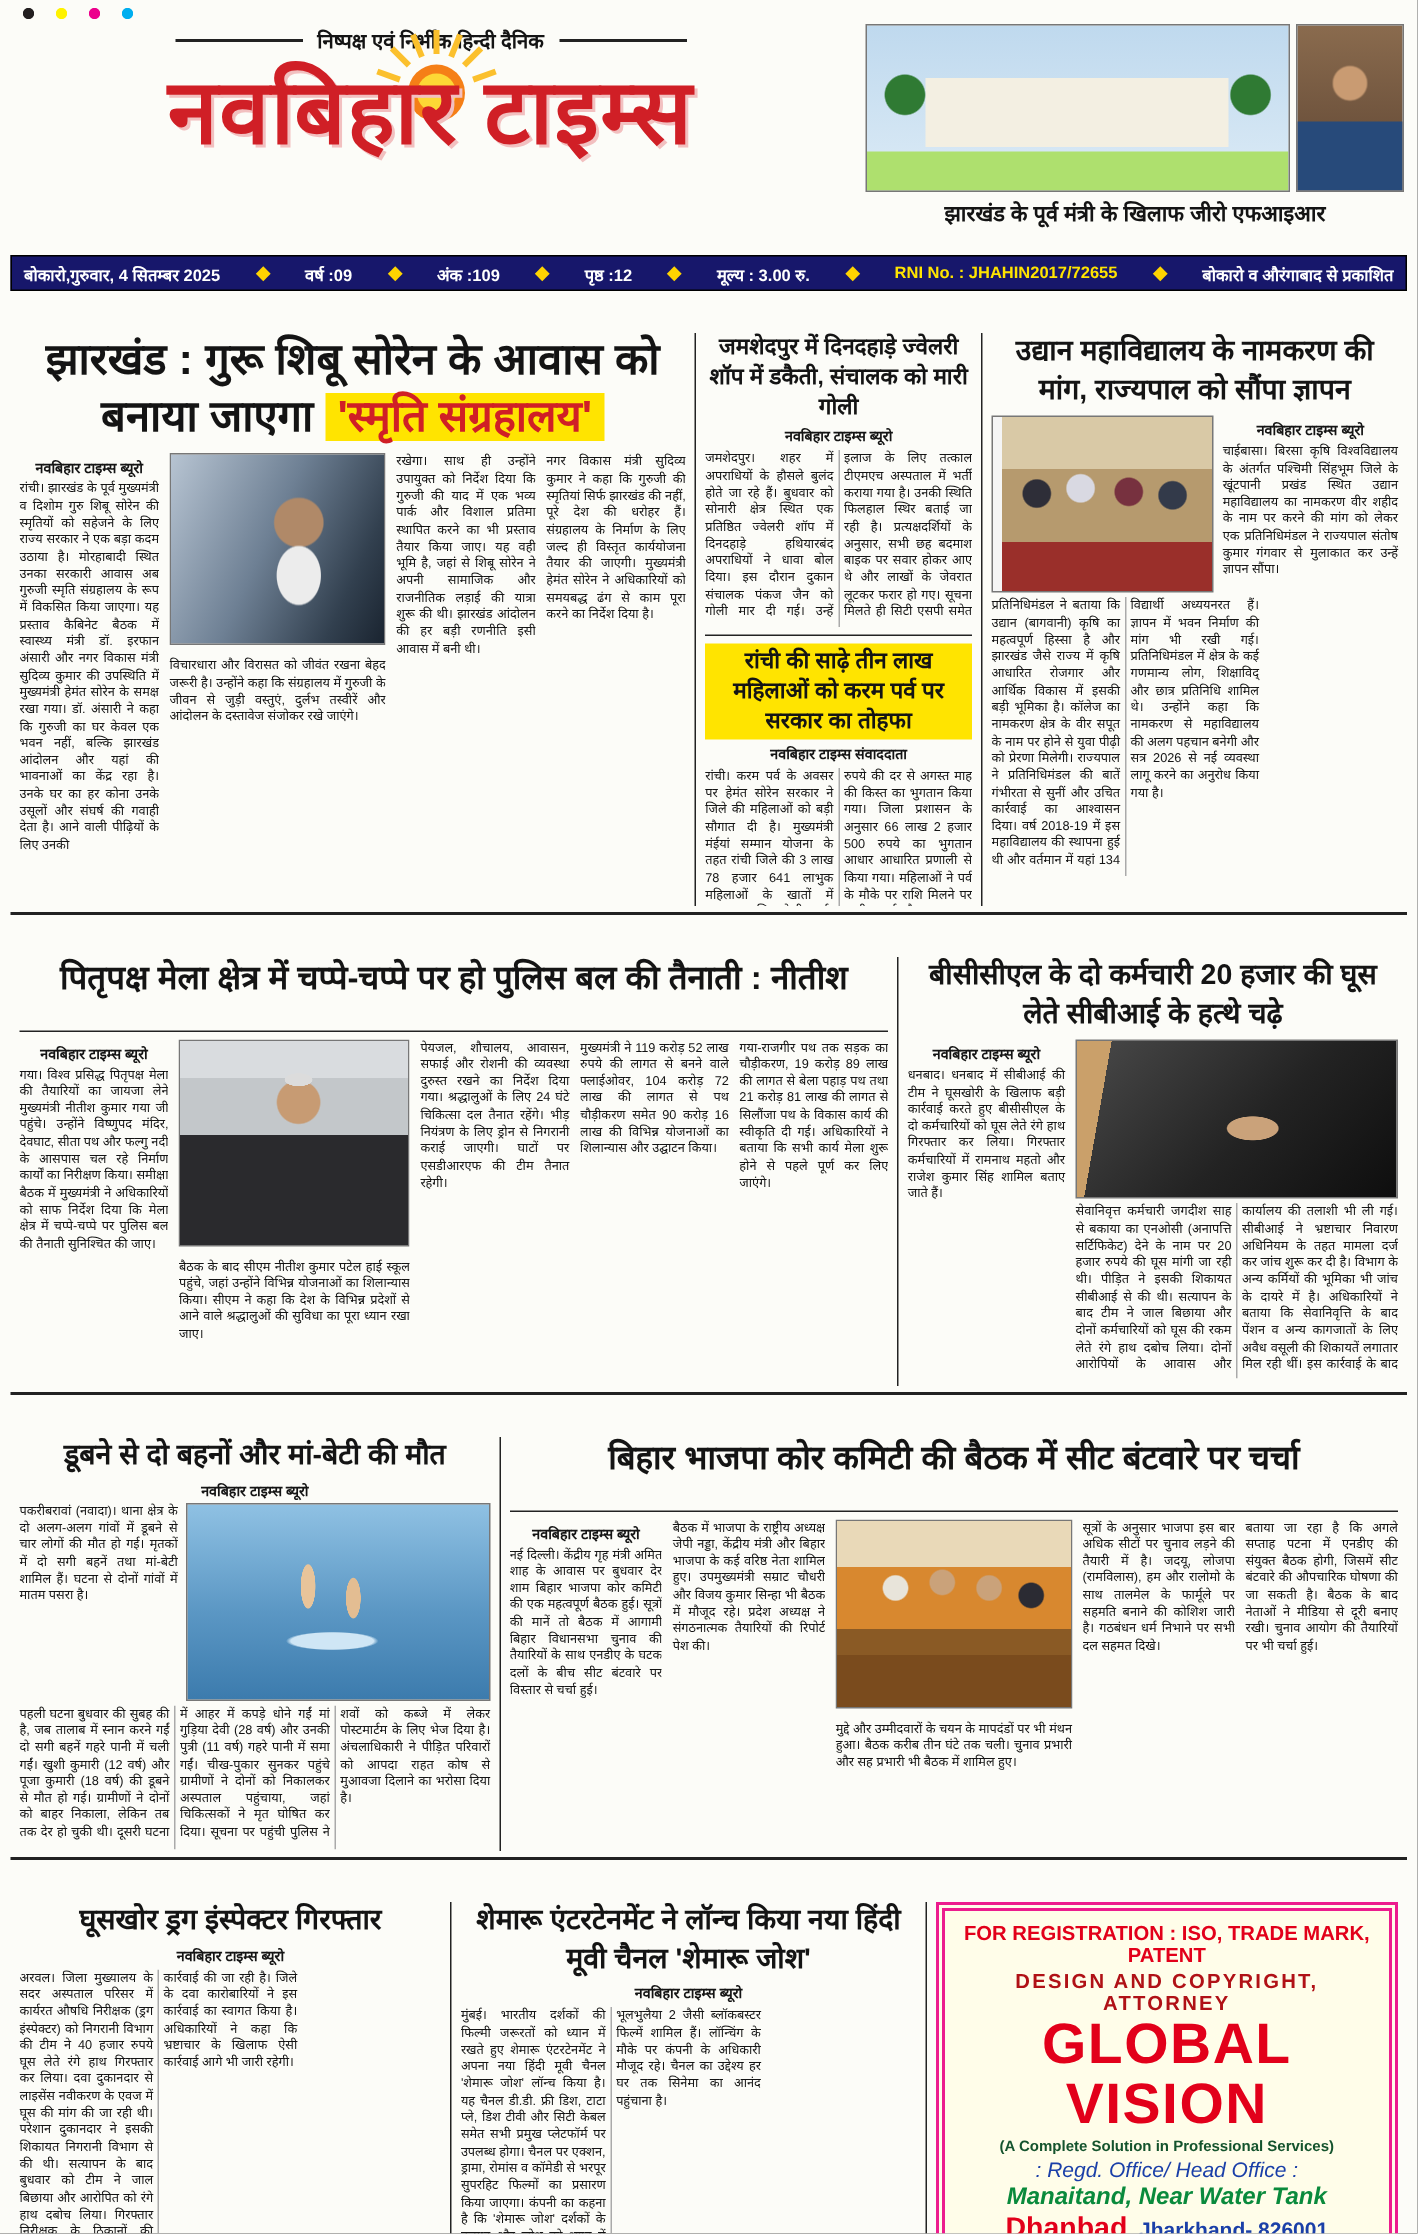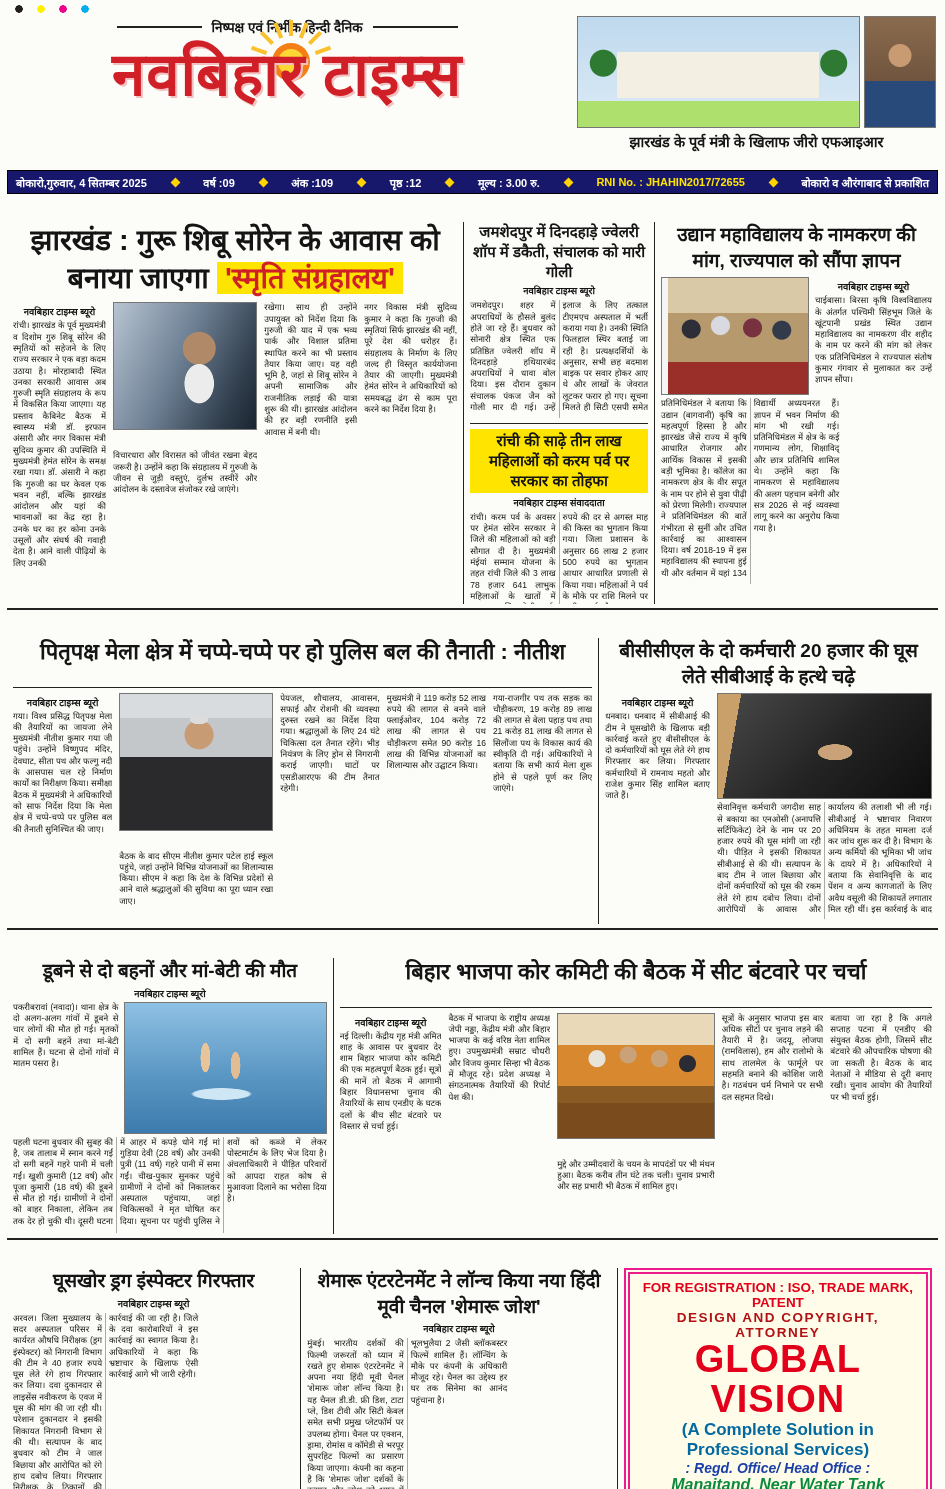--- a/index.html
+++ b/index.html
@@ -68,21 +68,21 @@
   .btxt{font-size:8.5px;line-height:1.33;text-align:justify;}
   .flexcols{display:flex;gap:7px;margin-top:5px;}
   .flexcols .c{flex:1;overflow:hidden;}
   .mc2{column-count:2;column-gap:7px;column-rule:1px solid #aaa;column-fill:auto;overflow:hidden;margin-top:3px;}
   .mc3{column-count:3;column-gap:7px;column-rule:1px solid #aaa;column-fill:auto;overflow:hidden;margin-top:3px;}
   .rule-under{border-bottom:1.5px solid #222;padding-bottom:20px;}
   
   .row1{height:392px;}
   .art-smriti{width:49%;}
   .smriti-cols{height:296px;}
-  .photo-col{flex:1.55 !important;display:flex;flex-direction:column;gap:20px;}
+  .photo-col{flex:1.55 !important;display:flex;flex-direction:column;gap:8px;}
   .shibu-photo{height:128px;flex:0 0 auto;background:
     radial-gradient(ellipse 24px 32px at 60% 64%,#ececec 60%,transparent 63%),
     radial-gradient(circle 16px at 60% 36%,#b08968 16px,transparent 17px),
     linear-gradient(115deg,#b7c4d2,#6e8094 45%,#32404f 80%,#1a2430);}
   .mid-col{width:20.5%;display:flex;flex-direction:column;}
   .art-jamshedpur{border-bottom:1.5px solid #222;padding-bottom:5px;margin-bottom:5px;}
   .art-jamshedpur .mc2{height:118px;}
   .art-karam .mc2{height:116px;}
   .art-udyan{width:30.5%;}
   .udyan-top{display:flex;gap:6px;margin-top:4px;}
@@ -137,22 +137,22 @@
   .art-drug{width:31.5%;}
   .art-drug .mc3{height:238px;}
   .art-shemaroo{width:34%;}
   .art-shemaroo .mc3{height:202px;}
   .ad-sec{width:34.5%;}
   .ad{border:6px double #ec1c8e;background:#fffde9;height:298px;padding:6px 6px;
     display:flex;flex-direction:column;justify-content:space-evenly;text-align:center;}
   .ad-line1{color:#e2001a;font-weight:800;font-size:13.5px;}
   .ad-line2{color:#b01116;font-weight:800;font-size:13.5px;letter-spacing:1.5px;}
   .ad-brand{color:#e2001a;font-weight:800;font-size:38px;letter-spacing:1px;line-height:1.05;}
-  .ad-sub{color:#0369a1;font-weight:700;font-size:17px;}
-  .ad-office{color:#1a3fa8;font-style:italic;font-weight:700;font-size:14px;}
+  .ad-sub{color:#14532d;font-weight:700;font-size:10px;}
+  .ad-office{color:#1a3fa8;font-style:italic;font-weight:400;font-size:14px;}
   .ad-addr1{color:#0a8a3c;font-style:italic;font-weight:800;font-size:16px;}
   .ad-addr2{font-weight:800;font-size:14px;color:#1a3fa8;}
   .ad-addr2 .city{color:#e2001a;font-size:19px;}
   .ad-cmd{color:#e2001a;font-weight:800;font-style:italic;font-size:13px;}
   .ad-contact{color:#404040;font-weight:800;font-size:14px;border-top:1px solid #e070a8;padding-top:4px;}
   .ad-email{color:#1a3fa8;font-weight:800;font-size:13px;}
 </style>
 </head>
 <body>
 

